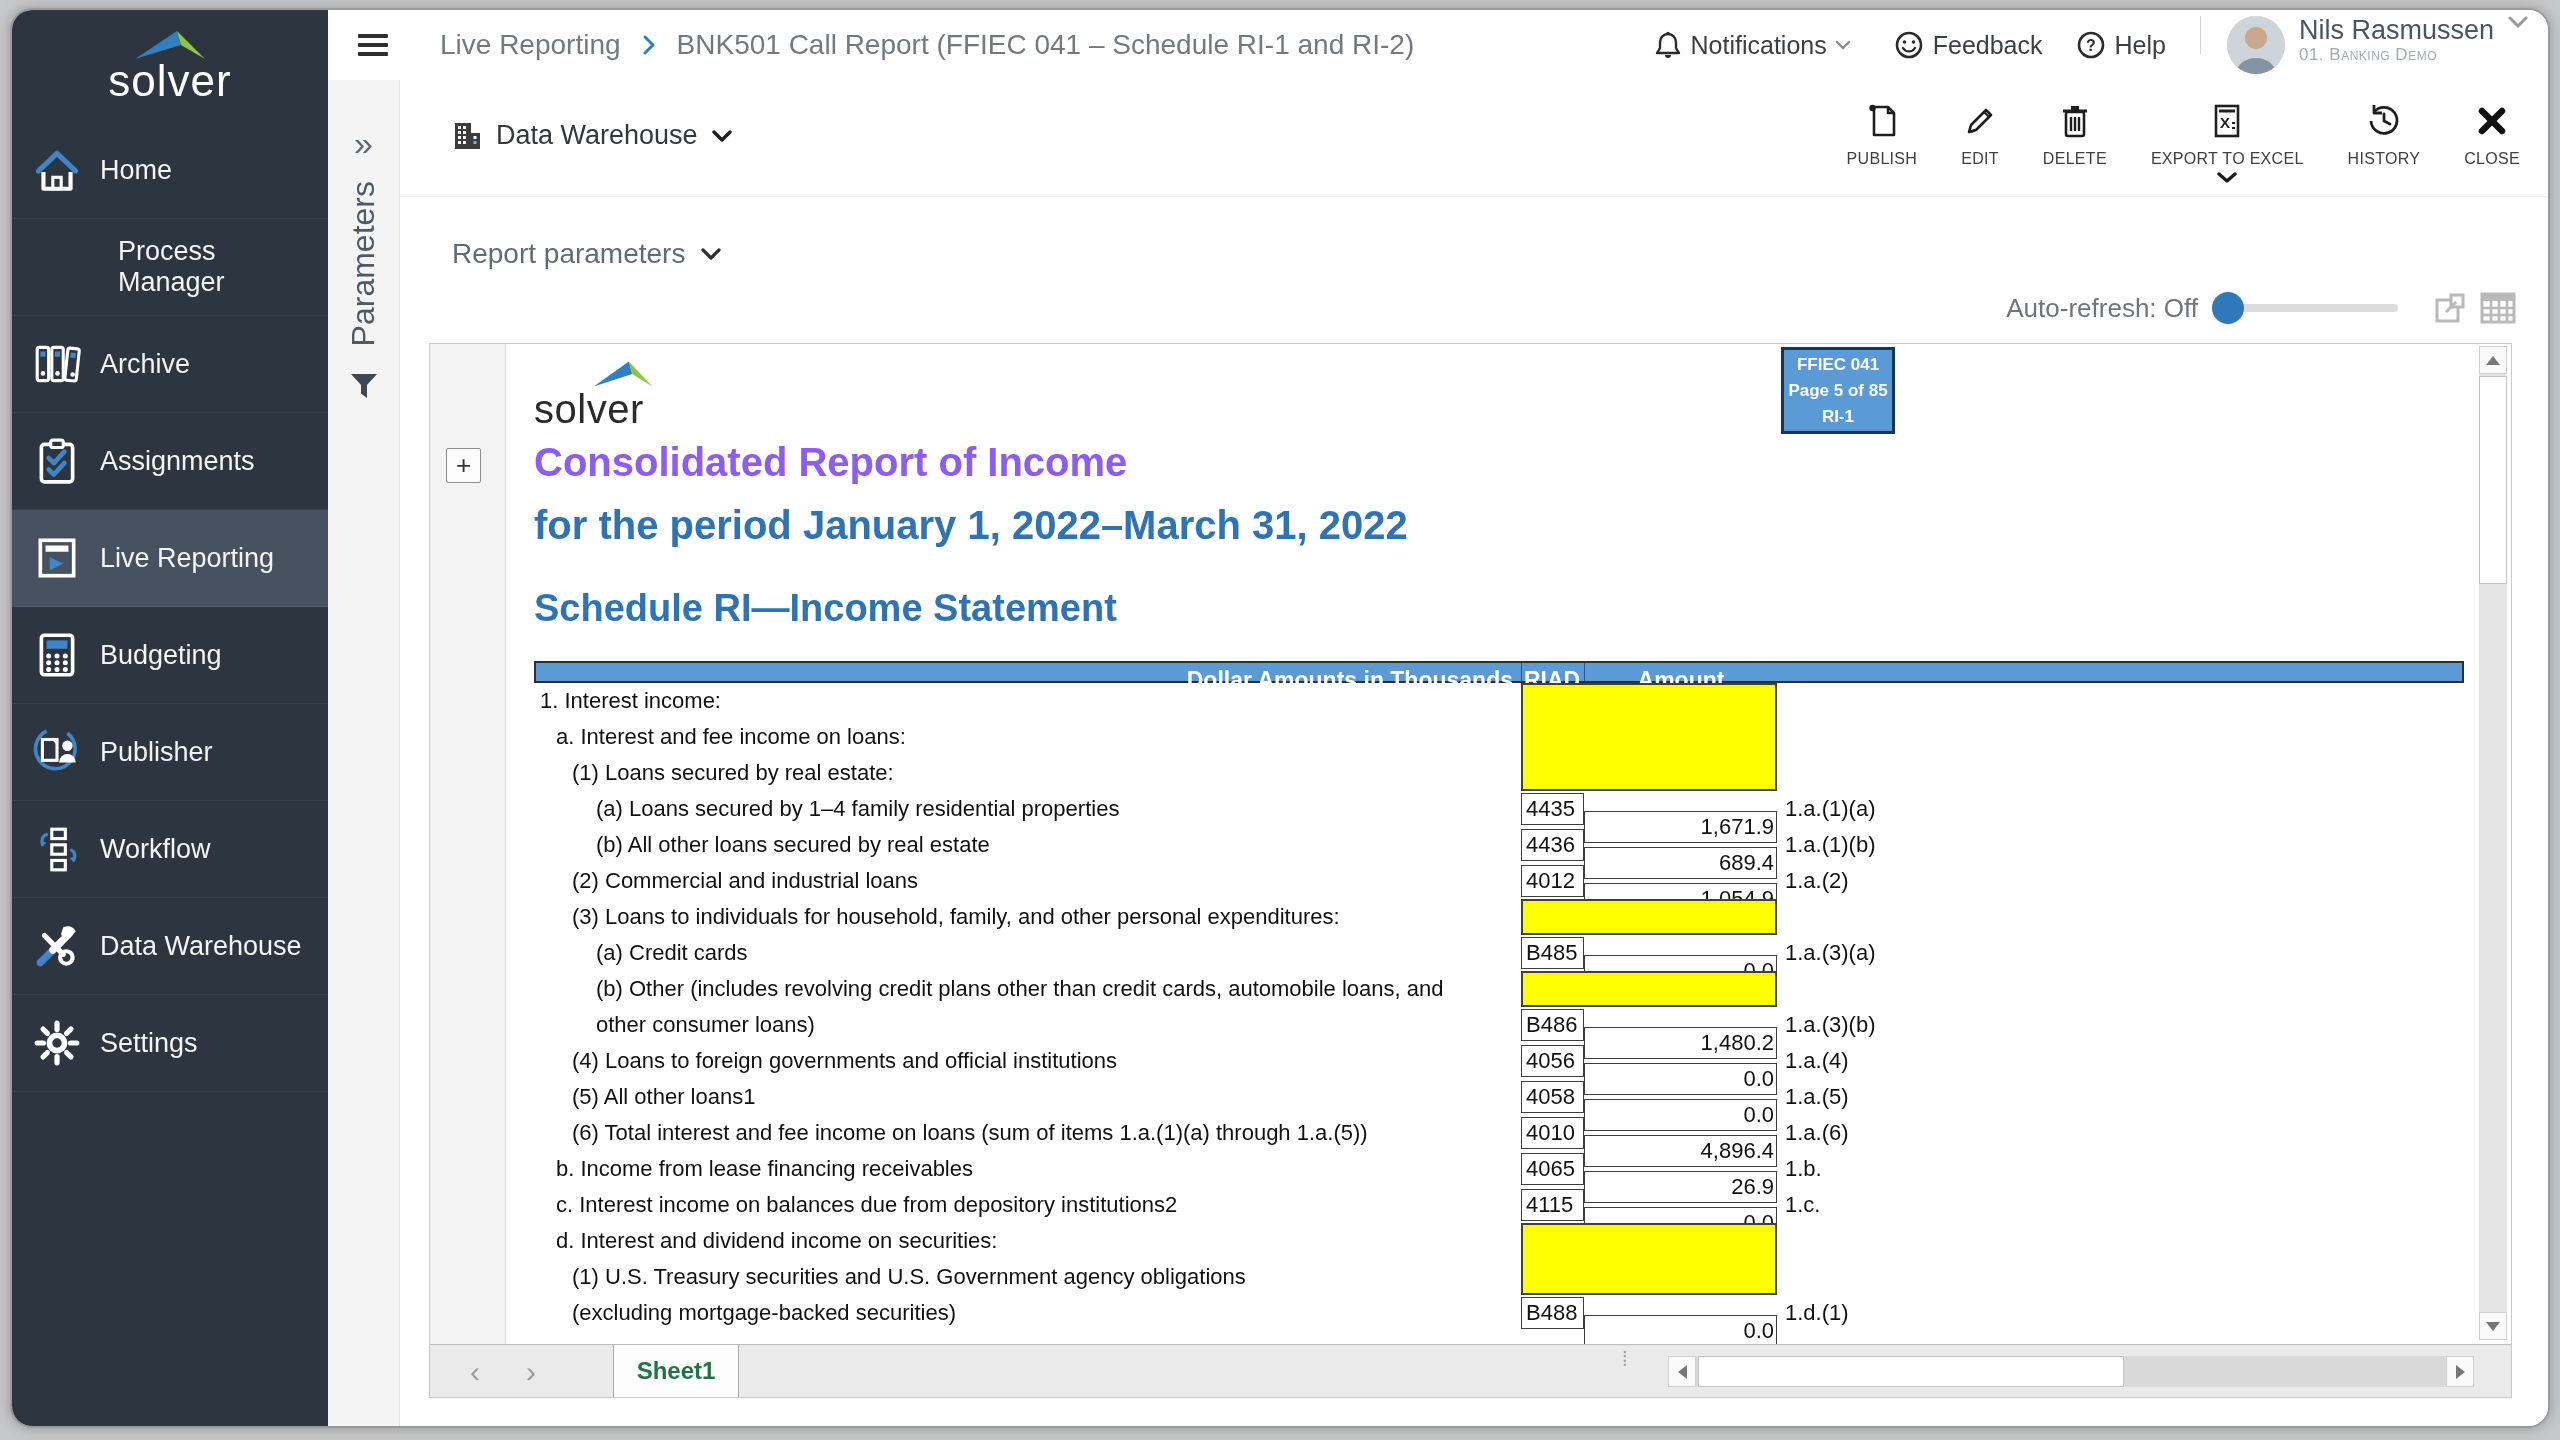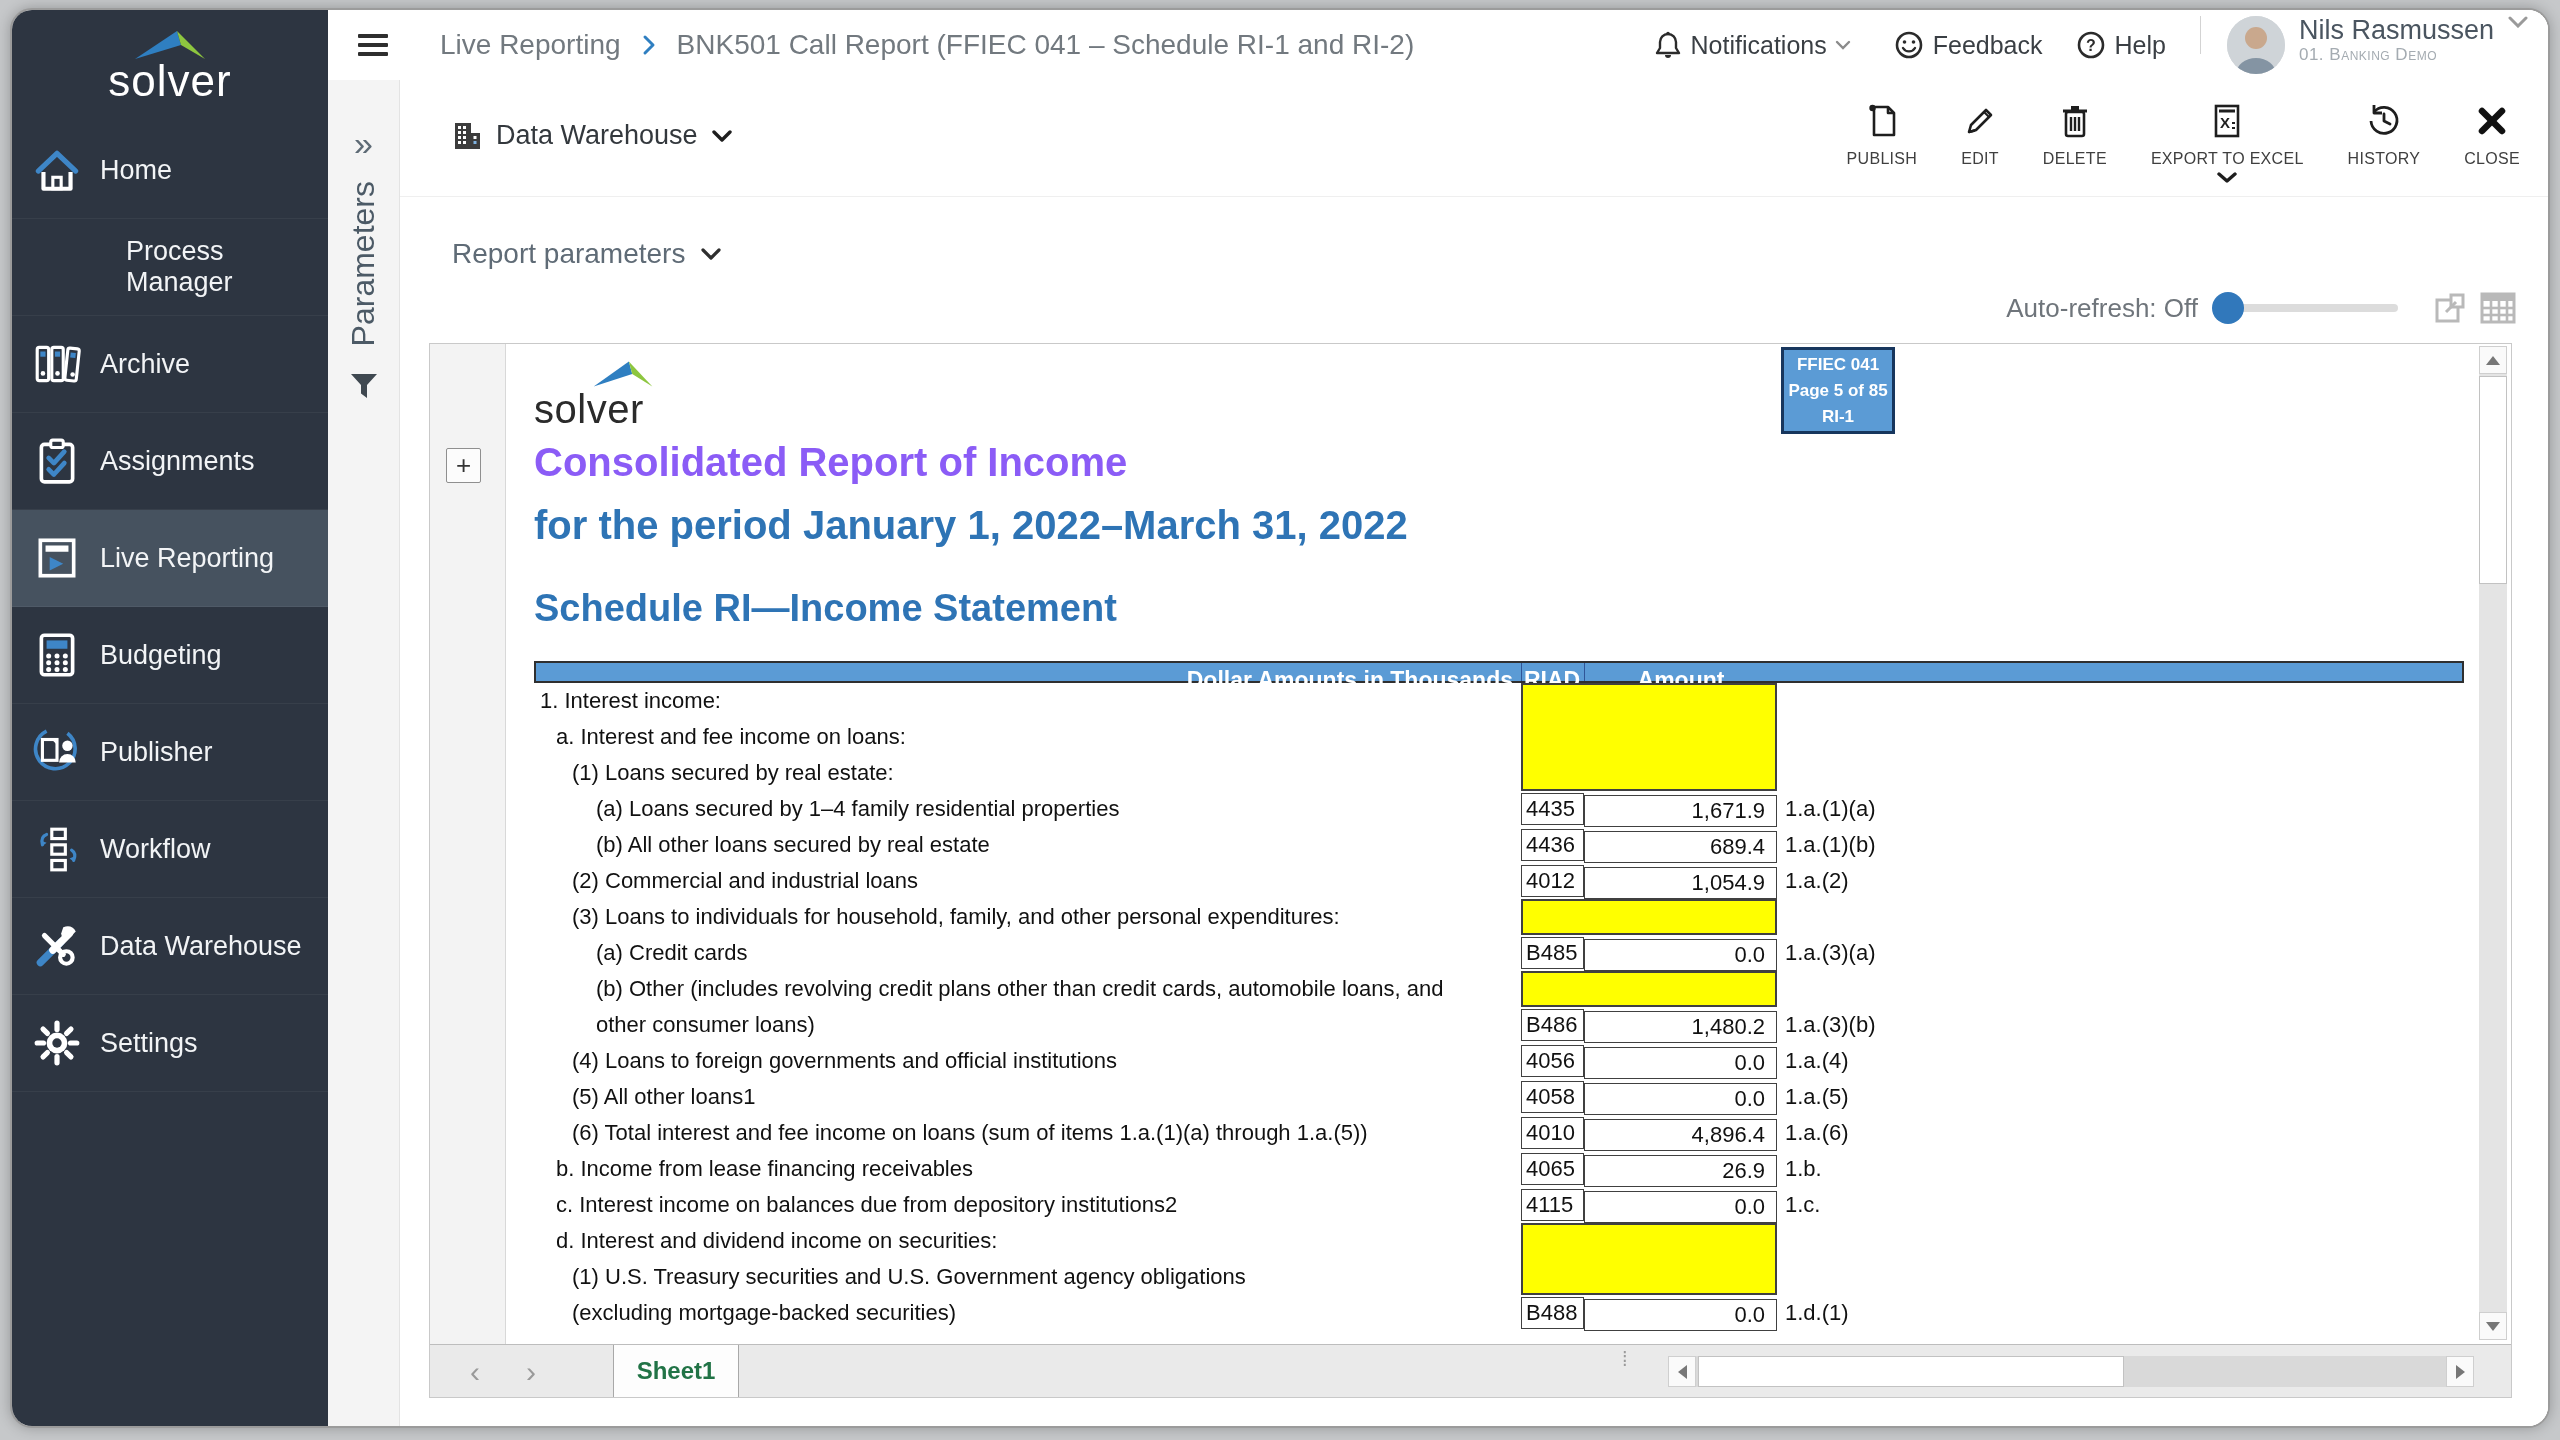--- a/index.html
+++ b/index.html
@@ -15,21 +15,21 @@
   .side-logo .logo-stack { text-align:center; }
   .side-logo svg { display:block; margin:0 auto; }
   .side-logo .logo-word { font-size:44px; color:#fff; letter-spacing:1px; line-height:36px; font-weight:400; }
   .nav { margin-top:4px; }
   .nav-item { height:97px; display:flex; align-items:center; padding-left:18px;
               border-bottom:1px solid rgba(255,255,255,.05); cursor:pointer; }
   .nav-item .ibox { width:54px; height:54px; flex:0 0 54px; display:flex; align-items:center; justify-content:center; }
   .nav-item .nav-label { margin-left:16px; font-size:27px; color:#f2f4f6; }
   .nav-item.selected { background:#46525f; }
   .nav-item.no-icon { padding-left:98px; }
-  .nav-item.no-icon .nav-label { margin-left:16px; }
+  .nav-item.no-icon .nav-label { margin-left:8px; }
 
   
   .main { flex:1; display:flex; flex-direction:column; background:#fff; min-width:0; }
   .topbar { height:70px; flex:0 0 70px; display:flex; align-items:center; background:#fff; }
   .hamburger { width:30px; height:22px; margin-left:30px; display:flex; flex-direction:column; justify-content:space-between; cursor:pointer; }
   .hamburger span { height:4px; background:#2e2e2e; border-radius:1px; }
   .crumbs { display:flex; align-items:center; margin-left:52px; font-size:28px; color:#72797f; white-space:nowrap; }
   .crumb-sep { margin:0 20px; display:flex; }
   .top-right { margin-left:auto; display:flex; margin-right:20px; }
   .top-act { display:flex; align-items:center; margin-right:34px; cursor:pointer; color:#3a3f44; font-size:25px; }
@@ -93,21 +93,21 @@
   .rtable { position:absolute; left:27px; top:317px; width:1930px; font-size:22px; color:#111; }
   .thead { display:flex; height:22px; background:#5b9bd5; color:#fff; font-weight:bold;
            border:2px solid #2f2f2f; font-size:23px; }
   .thead .c1 { width:985px; text-align:right; line-height:34px; padding-right:8px; }
   .thead .c2 { width:63px;  line-height:34px; border-left:1px solid #2f5597; padding-left:2px; }
   .thead .c3 { width:193px; line-height:34px; border-left:1px solid #2f5597; text-align:center; }
   .trow { display:flex; height:36px; }
   .lbl { width:987px; line-height:36px; white-space:nowrap; overflow:hidden; }
   .ind0 { padding-left:6px; } .ind1 { padding-left:22px; } .ind2 { padding-left:38px; } .ind3 { padding-left:62px; }
   .riad { width:63px;  height:32px; margin-top:2px; border:1px solid #404040; background:#fff; line-height:30px; padding-left:4px; }
-  .amt  { width:193px; height:32px; margin-top:4px; border:1px solid #404040; background:#fff; line-height:30px; text-align:right; padding-right:11px; }
+  .amt  { width:193px; height:32px; margin-top:20px; border:1px solid #404040; background:#fff; line-height:30px; text-align:right; padding-right:2px; }
   .ycell { width:256px; height:36px; background:#ffff00; border-left:2px solid #404040; border-right:2px solid #404040; }
   .y-top .ycell { border-top:2px solid #404040; }
   .y-bot .ycell { border-bottom:2px solid #404040; }
   .y-single .ycell { border-top:2px solid #404040; border-bottom:2px solid #404040; height:36px; }
   .ref { padding-left:8px; line-height:36px; white-space:nowrap; }
 
   
   .vscroll { position:absolute; right:4px; top:2px; width:28px; height:994px; background:#e4e4e4; }
   .vs-btn { position:absolute; left:0; width:28px; height:28px; background:#fafafa; border:1px solid #cfcfcf;
             display:flex; align-items:center; justify-content:center; cursor:pointer; }

